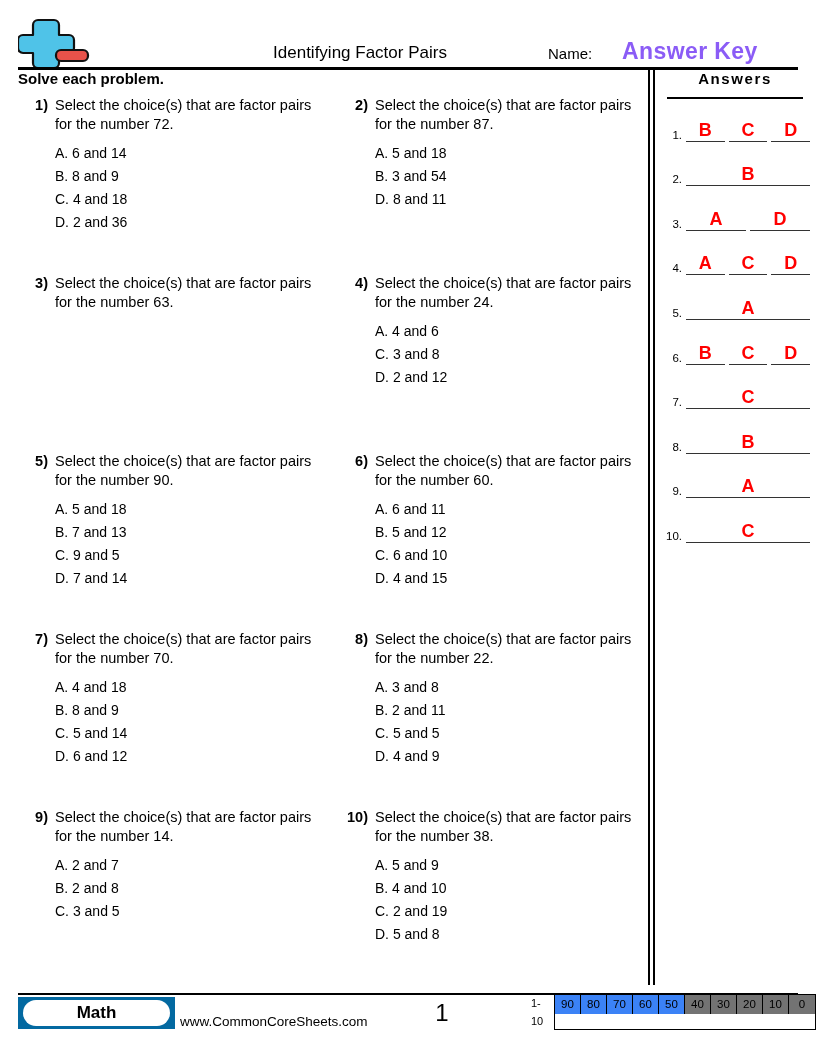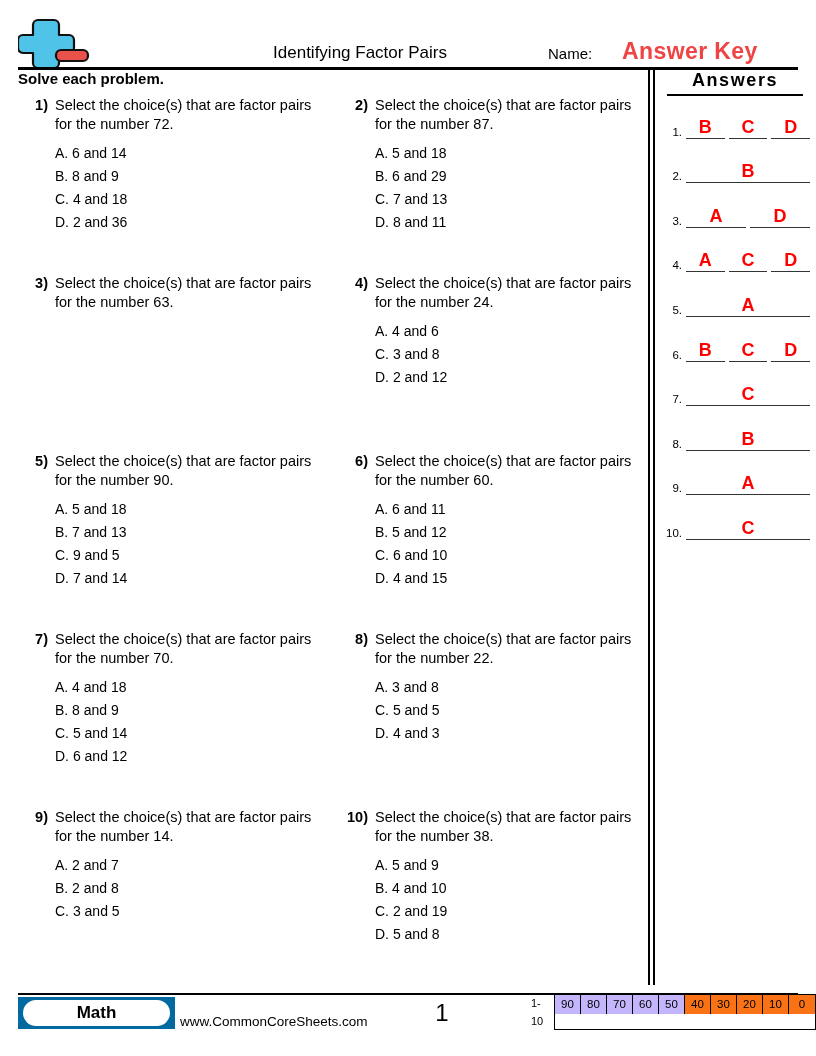--- a/index.html
+++ b/index.html
@@ -18,21 +18,21 @@
   .title {
     position: absolute; left: 150px; top: 44px; width: 420px;
     text-align: center; font-size: 17px; line-height: 18px; white-space: nowrap;
   }
   .name-label {
     position: absolute; left: 548px; top: 46px;
     font-size: 15px; line-height: 16px;
   }
   .answer-key-text {
     position: absolute; left: 622px; top: 39px;
-    font-size: 23px; font-weight: bold; color: #ef4444;
+    font-size: 23px; font-weight: bold; color: #8b5cf6;
     letter-spacing: 0.4px; line-height: 24px; white-space: nowrap;
   }
   .header-rule {
     position: absolute; left: 18px; top: 67px; width: 780px; height: 3px;
     background: #000;
   }
   .solve-text {
     position: absolute; left: 18px; top: 71px;
     font-size: 15px; font-weight: bold; line-height: 16px;
   }
@@ -59,22 +59,22 @@
   .prob-text {
     margin-left: 37px; font-size: 14.5px; line-height: 19px; width: 258px;
   }
   .choices { margin-left: 37px; margin-top: 8px; }
   .choice { font-size: 14px; line-height: 23px; }
 
   
   .answers-col { position: absolute; left: 660px; top: 70px; width: 150px; }
   .answers-title {
     width: 136px; margin-left: 7px; text-align: center;
-    font-size: 18px; font-weight: bold; letter-spacing: 1.6px;
-    border-bottom: 2px solid #000; padding-bottom: 3px;
+    font-size: 15px; font-weight: bold; letter-spacing: 1.6px;
+    border-bottom: 2px solid #000; padding-bottom: 10px;
   }
   .ans-row { position: relative; height: 44.6px; }
   .ans-num {
     position: absolute; left: 0; bottom: 3px; width: 22px;
     text-align: right; font-size: 11.5px; line-height: 12px;
   }
   .ans-slots {
     position: absolute; left: 26px; bottom: 2px; width: 124px;
     display: flex; gap: 4px;
   }
@@ -106,24 +106,24 @@
   }
   .page-num {
     position: absolute; left: 420px; top: 1000px - 985px; top: 15px;
     width: 44px; text-align: center; font-size: 24px; line-height: 26px;
   }
   .scale { position: absolute; left: 531px; top: 9px; display: flex; align-items: stretch; }
   .scale-label { font-size: 11px; line-height: 18px; padding-right: 4px; align-self: center; }
   .scale-cells { display: flex; border: 1.5px solid #000; }
   .scale-cell {
     width: 26px; height: 19px; border-right: 1.5px solid #000;
-    font-size: 11.5px; line-height: 19px; text-align: center; background: #c4b5fd;
+    font-size: 11.5px; line-height: 19px; text-align: center; background: #3b82f6;
   }
   .scale-cell:last-child { border-right: none; }
-  .scale-cell.hl { background: #f97316; }
+  .scale-cell.hl { background: #737373; }
 </style>
 </head>
 <body>
 
 <div class="page">
 
   <div class="header">
     <div class="logo">
       <svg viewBox="0 0 72 50" width="72" height="50">
         <path d="M20 3 h16 a5 5 0 0 1 5 5 v10 h10 a5 5 0 0 1 5 5 v8 a5 5 0 0 1 -5 5 h-10 v10 a5 5 0 0 1 -5 5 h-16 a5 5 0 0 1 -5 -5 v-10 h-10 a5 5 0 0 1 -5 -5 v-8 a5 5 0 0 1 5 -5 h10 v-10 a5 5 0 0 1 5 -5 z" fill="#4fc3e8" stroke="#111111" stroke-width="2.2" stroke-linejoin="round"></path>
@@ -157,22 +157,21 @@
           <div class="choice">D. 2 and 36</div>
         </div>
       </div>
       <div class="prob right">
         <div class="prob-head">
           <div class="prob-num">2)</div>
           <div class="prob-text">Select the choice(s) that are factor pairs for the number 87.</div>
         </div>
         <div class="choices">
           <div class="choice">A. 5 and 18</div>
-          <div class="choice">B. 6 and 29</div>
-          <div class="choice">C. 7 and 13</div>
+          <div class="choice">B. 3 and 54</div>
           <div class="choice">D. 8 and 11</div>
         </div>
       </div>
     </div>
 
     <div class="prob-row">
       <div class="prob left">
         <div class="prob-head">
           <div class="prob-num">3)</div>
           <div class="prob-text">Select the choice(s) that are factor pairs for the number 63.</div>
@@ -231,22 +230,23 @@
           <div class="choice">D. 6 and 12</div>
         </div>
       </div>
       <div class="prob right">
         <div class="prob-head">
           <div class="prob-num">8)</div>
           <div class="prob-text">Select the choice(s) that are factor pairs for the number 22.</div>
         </div>
         <div class="choices">
           <div class="choice">A. 3 and 8</div>
+          <div class="choice">B. 2 and 11</div>
           <div class="choice">C. 5 and 5</div>
-          <div class="choice">D. 4 and 3</div>
+          <div class="choice">D. 4 and 9</div>
         </div>
       </div>
     </div>
 
     <div class="prob-row">
       <div class="prob left">
         <div class="prob-head">
           <div class="prob-num">9)</div>
           <div class="prob-text">Select the choice(s) that are factor pairs for the number 14.</div>
         </div>

